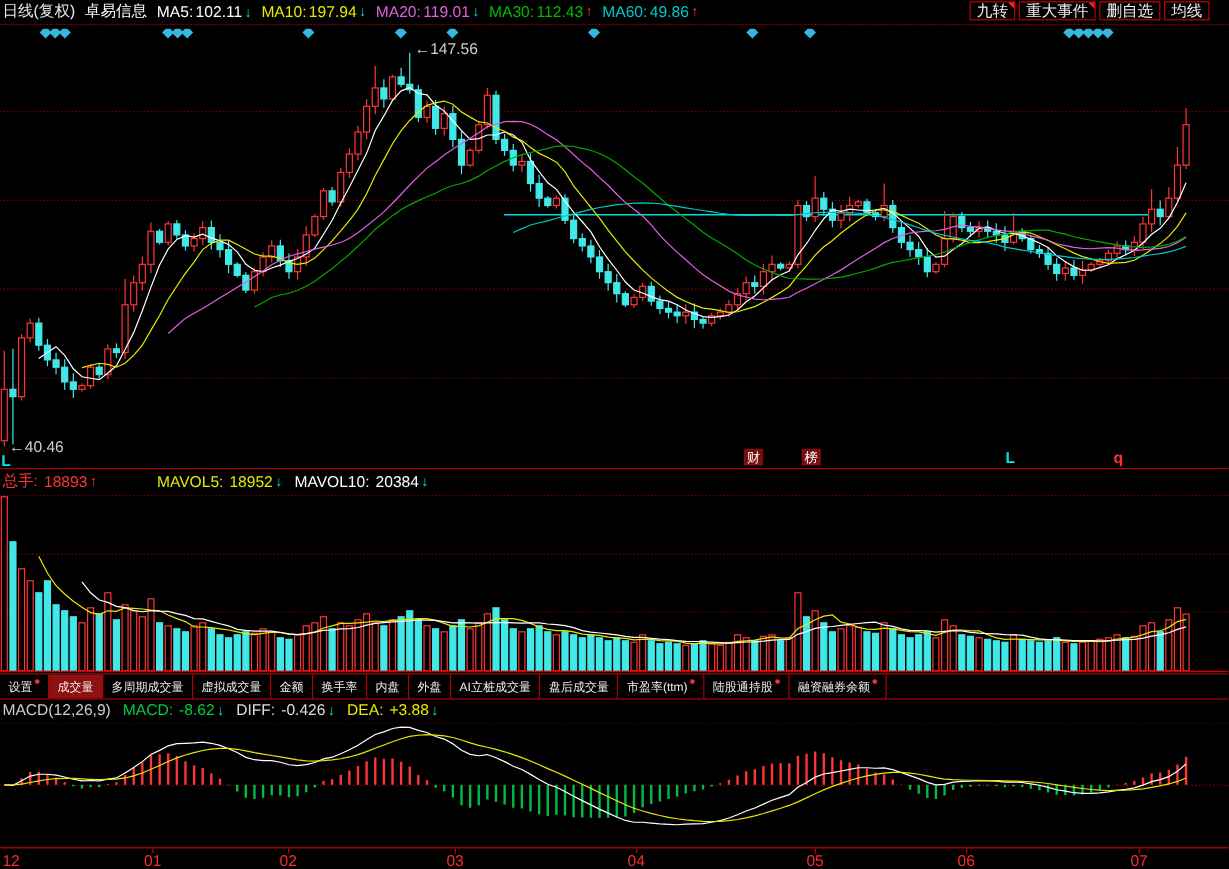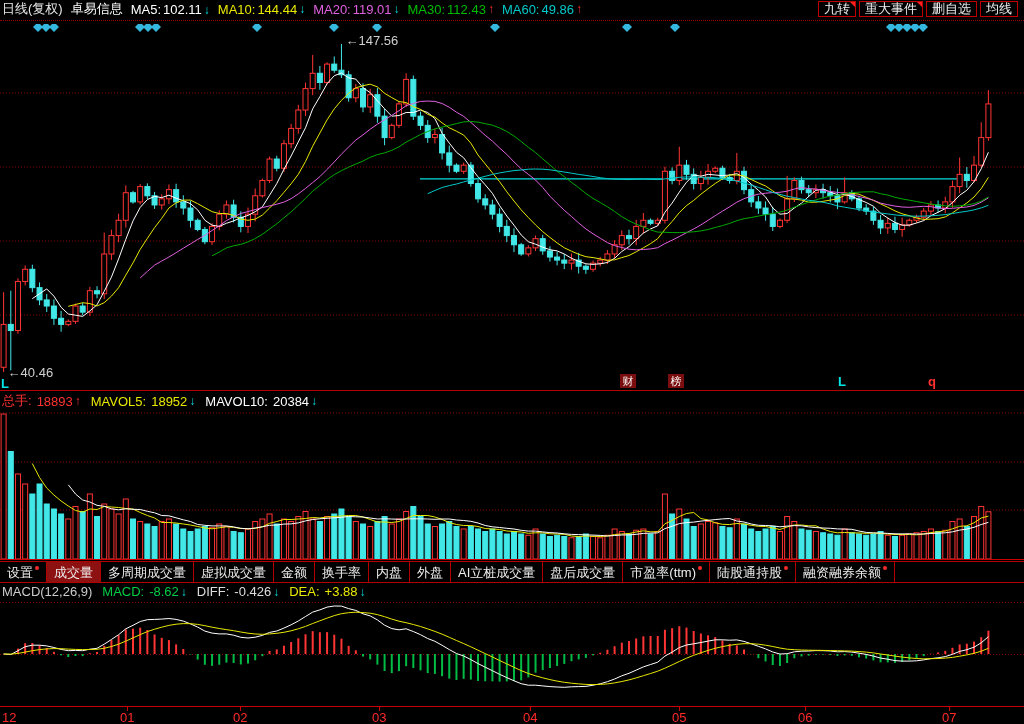--- a/index.html
+++ b/index.html
@@ -1,34 +1,34 @@
 <!DOCTYPE html>
 <html><head>
 <meta charset="utf-8">
 <style>
   html,body{margin:0;padding:0;background:#000;}
   .screen{position:relative;width:1024px;height:724px;background:#000;overflow:hidden;
           font-family:"Liberation Sans","DejaVu Sans",sans-serif;}
-  .topbar{position:absolute;top:0;left:2px;right:4px;height:18px;display:flex;align-items:center;
+  .topbar{position:absolute;top:0;left:2px;right:14px;height:18px;display:flex;align-items:center;
           font-size:13px;color:#ddd;white-space:nowrap;}
   .tb-item{margin-left:8px;display:inline-flex;align-items:center;}
   .tb-item .val{margin-left:2px;}
   .arr{font-weight:bold;margin-left:2px;font-size:12px;}
   .arr.up{color:#ff3030}.arr.dn{color:#00dede}
   .topbar-right{position:absolute;right:2px;top:1px;display:flex;}
   .btn{position:relative;border:1px solid #c00000;color:#eee;padding:0 5px;height:14px;line-height:14px;
        margin-left:3px;font-size:13px;cursor:default;}
   .flag{position:absolute;top:0;right:0;width:0;height:0;border-top:5px solid #ff2020;border-left:5px solid transparent;}
   .dotline{position:absolute;left:0;right:0;top:20px;border-top:1px dotted #9b0000;}
   .pane{position:absolute;left:0;}
   .vol-header{position:absolute;top:391px;left:2px;height:20px;display:flex;align-items:center;font-size:13px;}
   .vh-item{margin-right:10px;display:inline-flex;align-items:center;}
   .vh-item .val{margin-left:5px;}
   .tabbar{position:absolute;top:561px;left:0;right:0;height:20px;display:flex;align-items:stretch;
-          border-top:1px solid #b00000;border-bottom:1px solid #b00000;font-size:13px;color:#eee;background:#000;}
+          border-top:1px solid #b00000;border-bottom:1px solid #b00000;font-size:10px;color:#eee;background:#000;}
   .tab{padding:1px 7px 0 7px;border-right:1px solid #b00000;display:flex;align-items:center;position:relative;}
   .tab.sel{background:#8e1111;}
   .dot{width:4px;height:4px;background:#ff2a2a;border-radius:50%;margin:-9px 0 0 2px;}
   .macd-header{position:absolute;top:583px;left:2px;height:17px;display:flex;align-items:center;font-size:13px;color:#ccc;}
   .mh-item{margin-left:10px;display:inline-flex;align-items:center;}
   .mh-item .val{margin-left:5px;}
   .xaxis{position:absolute;top:706px;left:0;right:0;height:18px;border-top:1px solid #cc0000;color:#ff2a2a;font-size:13px;}
   .xlabel{position:absolute;top:3px;}
   .xtick{position:absolute;top:0;width:1px;height:4px;background:#cc0000;}
   svg{display:block}
@@ -42,21 +42,21 @@
     <span style="color:#e8e8e8;">日线(复权)</span>
     <span class="tb-item" style="color:#fff;">卓易信息</span>
     <span id="ma-legend" style="display:inline-flex;">
         <span class="tb-item" style="color: rgb(255, 255, 255); align-items: flex-end;">
           <span>MA5:</span>
           <span class="val">102.11</span>
           <span class="arr dn">↓</span>
         </span>
         <span class="tb-item" style="color: rgb(232, 232, 0);">
           <span>MA10:</span>
-          <span class="val">144.44</span>
+          <span class="val">197.94</span>
           <span class="arr dn">↓</span>
         </span>
         <span class="tb-item" style="color: rgb(224, 96, 224);">
           <span>MA20:</span>
           <span class="val">119.01</span>
           <span class="arr dn">↓</span>
         </span>
         <span class="tb-item" style="color: rgb(0, 187, 0);">
           <span>MA30:</span>
           <span class="val">112.43</span>
@@ -672,21 +672,21 @@
         <text x="928" y="362" fill="#ff3030" font-size="13" font-weight="bold">q</text>
       </svg>
     </div>
 
   <div class="vol-header" id="vol-header">
       <span class="vh-item" style="color: rgb(255, 50, 50);">
         <span>总手:</span>
         <span class="val">18893</span>
         <span class="arr up">↑</span>
       </span>
-      <span class="vh-item" style="color: rgb(232, 232, 0);">
+      <span class="vh-item" style="color: rgb(232, 232, 0); margin-left: 40px;">
         <span>MAVOL5:</span>
         <span class="val">18952</span>
         <span class="arr dn">↓</span>
       </span>
       <span class="vh-item" style="color: rgb(255, 255, 255); text-align: right;">
         <span>MAVOL10:</span>
         <span class="val">20384</span>
         <span class="arr dn">↓</span>
       </span>
     </div>

